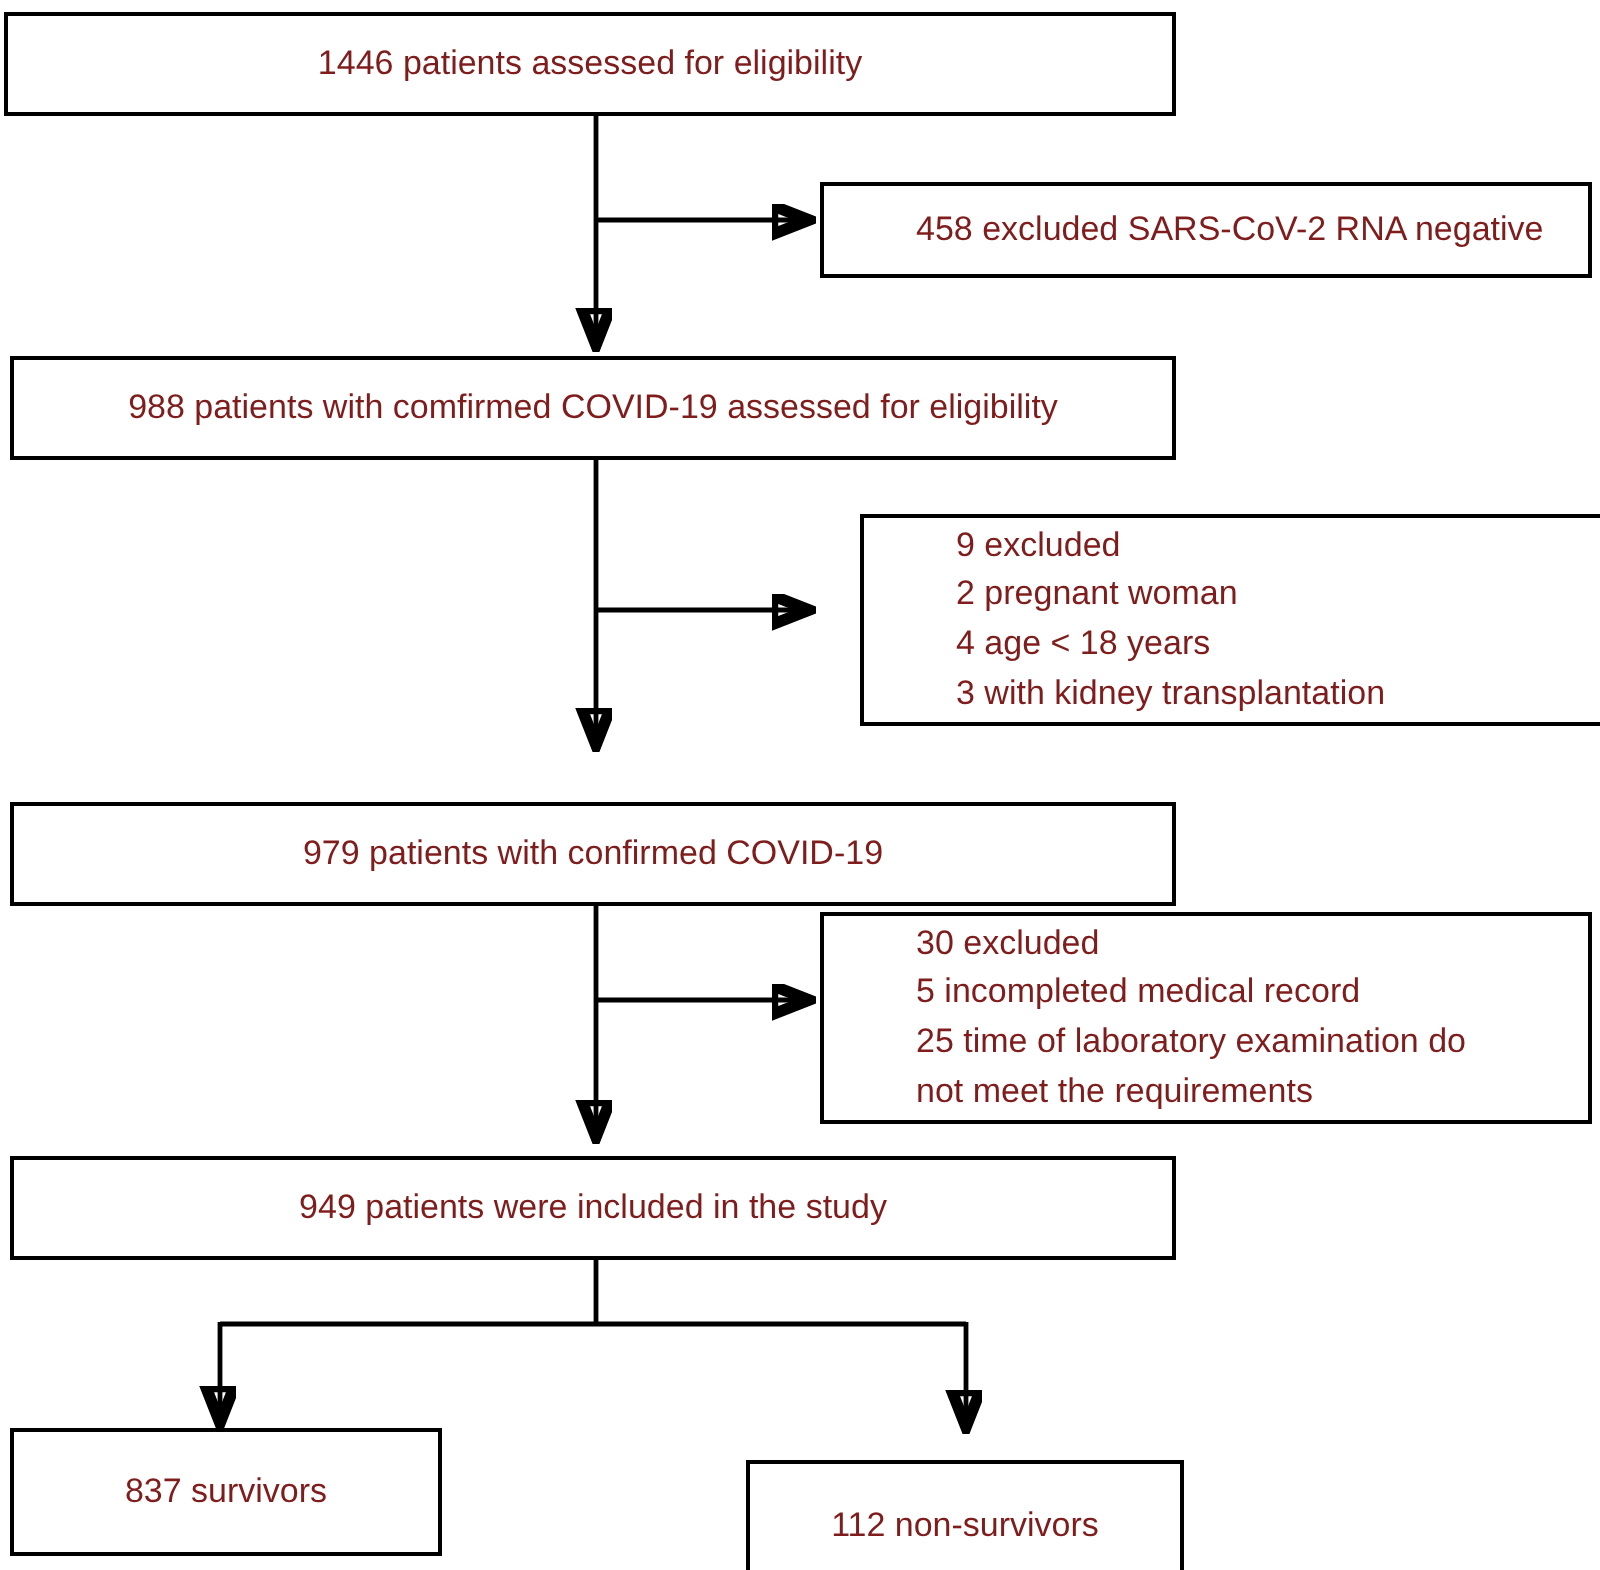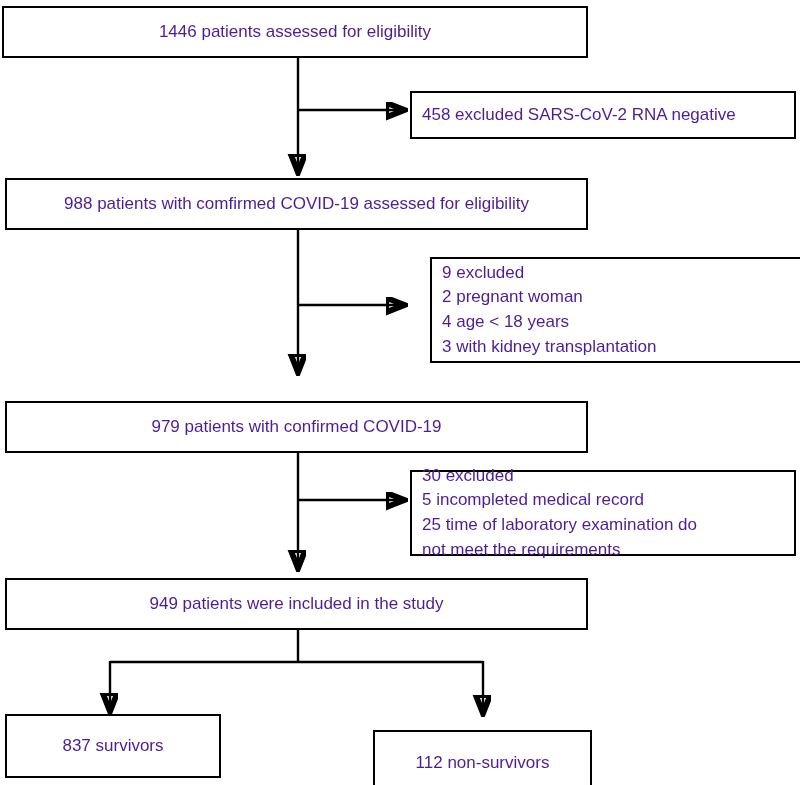--- a/index.html
+++ b/index.html
@@ -17,32 +17,33 @@
     background: #ffffff;
     overflow: hidden;
   }
   .node {
     position: absolute;
     box-sizing: border-box;
     background: #ffffff;
     border: 2.5px solid #000000;
     display: flex;
     align-items: center;
-    color: #4c1d95;
+    color: #7f1d1d;
     font-size: 17px;
     line-height: 1.45;
     white-space: pre-line;
   }
   .node.center {
     justify-content: center;
     text-align: center;
   }
   .node.left {
     justify-content: flex-start;
     text-align: left;
+    padding-left: 36px;
   }
   .node .txt {
     display: block;
     padding: 0 10px;
   }
   .node.left .txt {
     padding: 0 8px 0 10px;
   }
   svg.edges {
     position: absolute;
@@ -102,21 +103,21 @@
     <span class="txt">9 excluded
     2 pregnant woman
     4 age &lt; 18 years
     3 with kidney transplantation</span>
   </div>
 
   <div class="node center" style="left:5px; top:378px; width:583px; height:52px;margin-top:23px;">
     <span class="txt">979 patients with confirmed COVID-19</span>
   </div>
 
-  <div class="node left" style="left:410px; top:470px; width:386px; height:86px;">
+  <div class="node left" style="left:410px; top:456px; width:386px; height:106px;">
     <span class="txt">30 excluded
     5 incompleted medical record
     25 time of laboratory examination  do
           not meet the requirements</span>
   </div>
 
   <div class="node center" style="left:5px; top:578px; width:583px; height:52px;">
     <span class="txt">949 patients were included in the study</span>
   </div>
 

